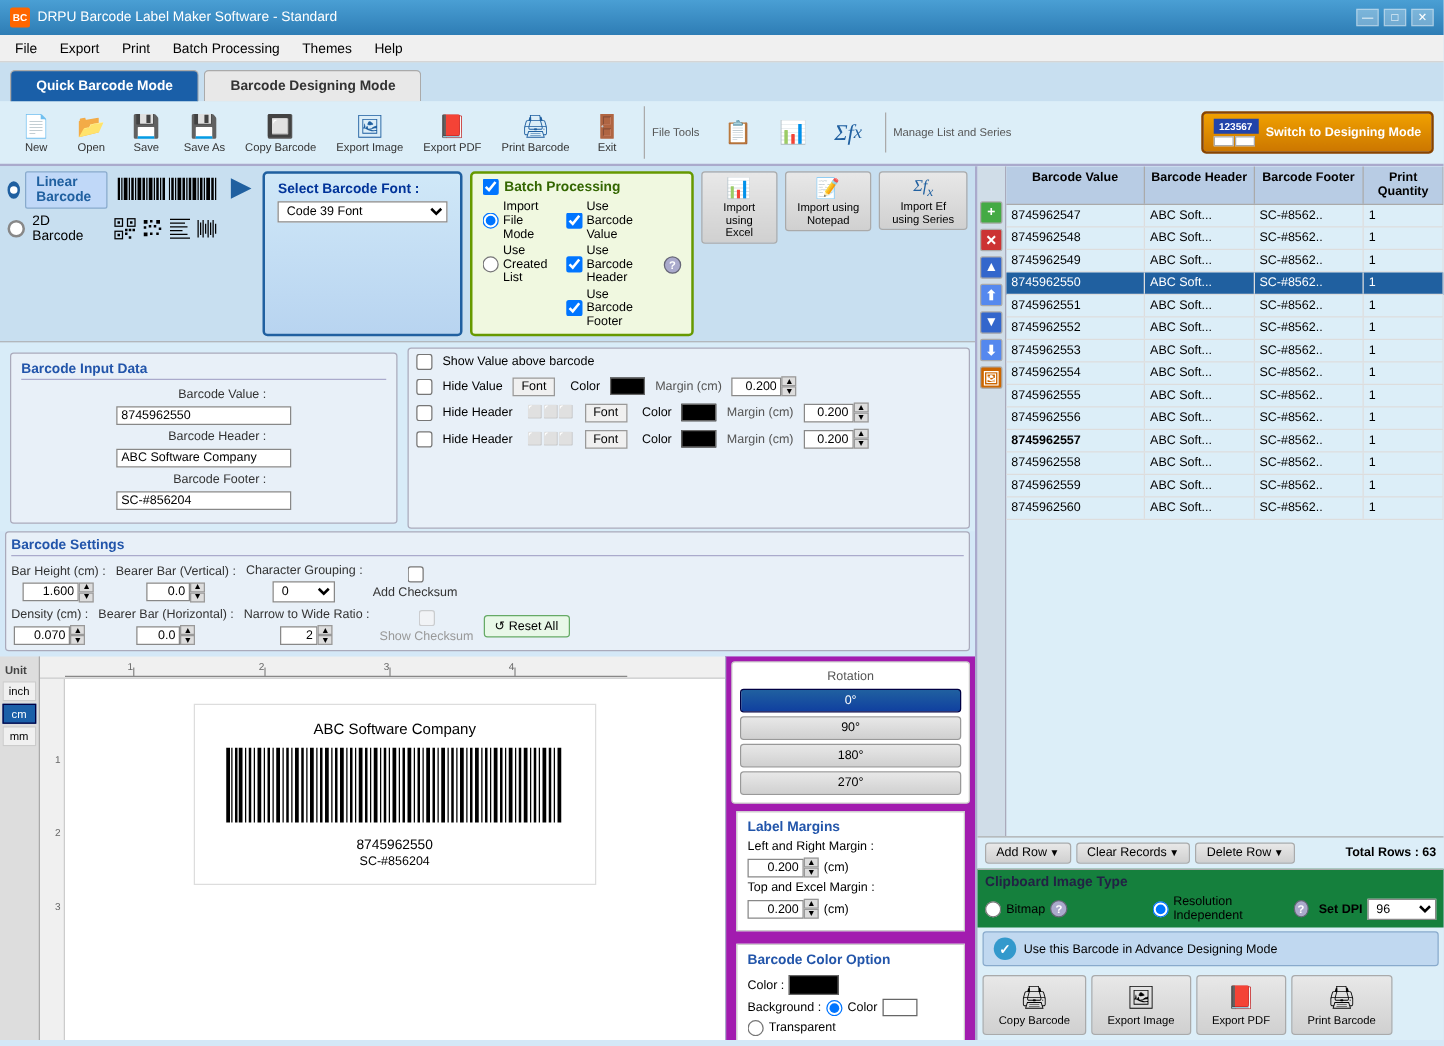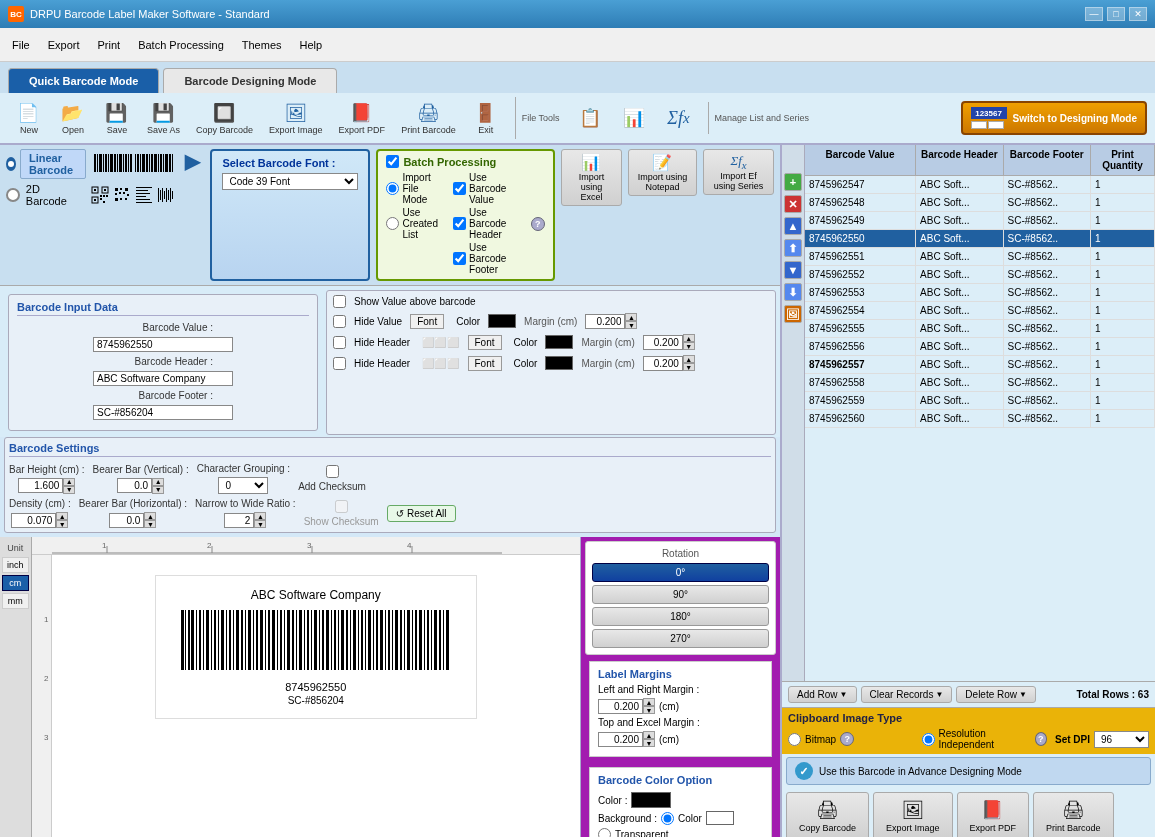--- a/index.html
+++ b/index.html
@@ -6,21 +6,21 @@
     body { font-family: 'Segoe UI', Tahoma, Geneva, Verdana, sans-serif; font-size: 11px; background: #d4e8f7; overflow: hidden; width: 1155px; height: 837px; }
     
     
     .title-bar { background: linear-gradient(to bottom, #4a9fd4, #2e7db5); color: white; height: 28px; display: flex; align-items: center; padding: 0 8px; font-size: 11px; }
     .title-bar-icon { width: 16px; height: 16px; background: #ff6600; border-radius: 2px; margin-right: 6px; display: flex; align-items: center; justify-content: center; color: white; font-size: 8px; font-weight: bold; }
     .title-bar-title { flex: 1; }
     .title-bar-controls { display: flex; gap: 4px; }
     .title-bar-btn { width: 18px; height: 14px; background: rgba(255,255,255,0.3); border: 1px solid rgba(255,255,255,0.4); display: flex; align-items: center; justify-content: center; font-size: 9px; cursor: pointer; color: white; }
     
     
-    .menu-bar { background: #f0f0f0; border-bottom: 1px solid #ccc; height: 34px; display: flex; align-items: center; padding: 0 4px; gap: 2px; }
+    .menu-bar { background: #f0f0f0; border-bottom: 1px solid #ccc; height: 22px; display: flex; align-items: center; padding: 0 4px; gap: 2px; }
     .menu-item { padding: 2px 8px; font-size: 11px; cursor: pointer; border-radius: 2px; }
     
     
     .mode-tabs { background: #c8dff0; padding: 6px 8px 0; display: flex; gap: 4px; }
     .mode-tab { padding: 6px 20px; border-radius: 4px 4px 0 0; cursor: pointer; font-size: 11px; font-weight: bold; border: 1px solid #aaa; border-bottom: none; }
     .mode-tab.active { background: #1a5fa8; color: white; }
     .mode-tab.inactive { background: #e8e8e8; color: #333; }
     
     
     .toolbar { background: #dceef8; border-bottom: 2px solid #aac; padding: 4px 8px; display: flex; align-items: center; gap: 2px; }
@@ -104,21 +104,21 @@
     .control-btn.dropdown::after { content: '▼'; font-size: 8px; }
     .total-rows { margin-left: auto; font-size: 10px; font-weight: bold; }
     .row-action-btn { width: 18px; height: 18px; border: 1px solid #aaa; border-radius: 2px; cursor: pointer; display: flex; align-items: center; justify-content: center; font-size: 11px; font-weight: bold; }
     .row-action-btn.add { background: #44aa44; color: white; }
     .row-action-btn.del { background: #cc3333; color: white; }
     .row-action-btn.up { background: #3366cc; color: white; }
     .row-action-btn.down { background: #3366cc; color: white; }
     .row-action-btn.img { background: #cc6600; color: white; }
     
     
-    .clipboard-section { padding: 4px 6px; background: #eab308; border-top: 1px solid #aaa; }
+    .clipboard-section { padding: 4px 6px; background: #15803d; border-top: 1px solid #aaa; }
     .clipboard-title { font-weight: bold; font-size: 11px; color: #224; margin-bottom: 4px; }
     .clipboard-row { display: flex; align-items: center; gap: 8px; font-size: 10px; }
     
     
     .advance-bar { background: #c0d8f0; border: 1px solid #88aacc; margin: 3px 4px; border-radius: 3px; padding: 4px 8px; display: flex; align-items: center; gap: 6px; font-size: 10px; }
     
     
     .action-btns { display: flex; gap: 4px; padding: 4px; }
     .action-btn { background: linear-gradient(to bottom, #e8e8e8, #d0d0d0); border: 1px solid #aaa; border-radius: 3px; padding: 6px 12px; cursor: pointer; display: flex; flex-direction: column; align-items: center; gap: 2px; font-size: 9px; min-width: 70px; }
     
@@ -561,21 +561,21 @@
           <span>↺</span>
           <span>Reset All</span>
         </div>
       </div>
     </div>
 
     <div class="preview-wrapper">
       <div class="preview-inner">
 
         <div class="unit-selector">
-          <span style="font-size:9px;text-align:center;padding:2px;color:#444;">Unit</span>
+          <span style="font-size:9px;text-align:left;padding:2px;color:#444;font-weight:bold;">Unit</span>
           <div class="unit-btn">inch</div>
           <div class="unit-btn active">cm</div>
           <div class="unit-btn">mm</div>
         </div>
 
         <div style="flex:1;display:flex;flex-direction:column;overflow:hidden;">
 
           <div style="height:18px;background:#f0f0f0;border-bottom:1px solid #ccc;display:flex;align-items:flex-end;padding-left:20px;position:relative;">
             <svg width="450" height="18" style="position:absolute;left:20px;bottom:0;">
               <line x1="0" y1="17" x2="450" y2="17" stroke="#888" stroke-width="1"></line>

